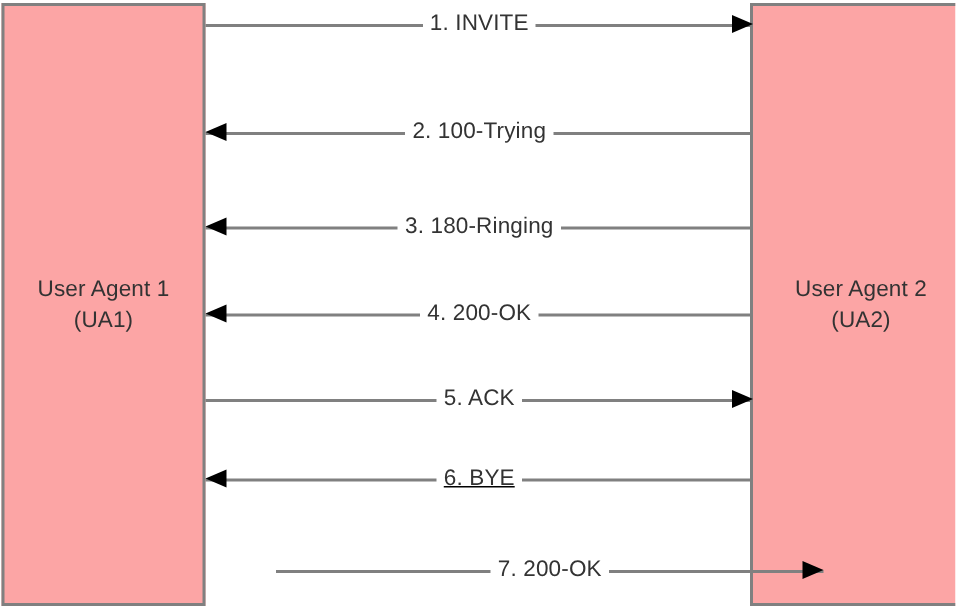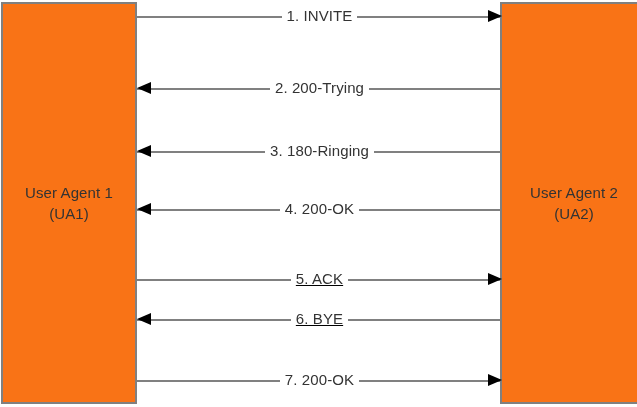--- a/index.html
+++ b/index.html
@@ -15,21 +15,21 @@
     position: relative;
     width: 637px;
     height: 407px;
     background: #ffffff;
     overflow: hidden;
   }
   .ua-box {
     position: absolute;
     box-sizing: border-box;
     border: 2px solid #808080;
-    background: #f97316;
+    background: #fca5a5;
     display: flex;
     flex-direction: column;
     align-items: center;
     justify-content: center;
     text-align: center;
   }
   #ua1-box {
     left: 1px;
     top: 2px;
     width: 136px;
@@ -115,46 +115,46 @@
 
   <div class="msg-row" style="top:5px;align-items:center;">
     <div class="msg-line"></div>
     <div class="arrowhead right"></div>
     <div class="msg-label">1. INVITE</div>
   </div>
 
   <div class="msg-row" style="top:77px;">
     <div class="msg-line"></div>
     <div class="arrowhead left"></div>
-    <div class="msg-label">2. 200-Trying</div>
+    <div class="msg-label">2. 100-Trying</div>
   </div>
 
   <div class="msg-row" style="top:140px;text-align:center;">
     <div class="msg-line"></div>
     <div class="arrowhead left"></div>
     <div class="msg-label">3. 180-Ringing</div>
   </div>
 
   <div class="msg-row" style="top:198px;">
     <div class="msg-line"></div>
     <div class="arrowhead left"></div>
     <div class="msg-label">4. 200-OK</div>
   </div>
 
-  <div class="msg-row" style="top:268px;text-decoration:underline;">
+  <div class="msg-row" style="top:255px;">
     <div class="msg-line"></div>
     <div class="arrowhead right"></div>
     <div class="msg-label">5. ACK</div>
   </div>
 
   <div class="msg-row" style="top:308px;text-decoration:underline;">
     <div class="msg-line"></div>
     <div class="arrowhead left"></div>
     <div class="msg-label">6. BYE</div>
   </div>
 
-  <div class="msg-row" style="top:369px;">
+  <div class="msg-row" style="top:369px;margin-left:47px;">
     <div class="msg-line"></div>
     <div class="arrowhead right"></div>
     <div class="msg-label">7. 200-OK</div>
   </div>
 
 </div>
 
 </body></html>

